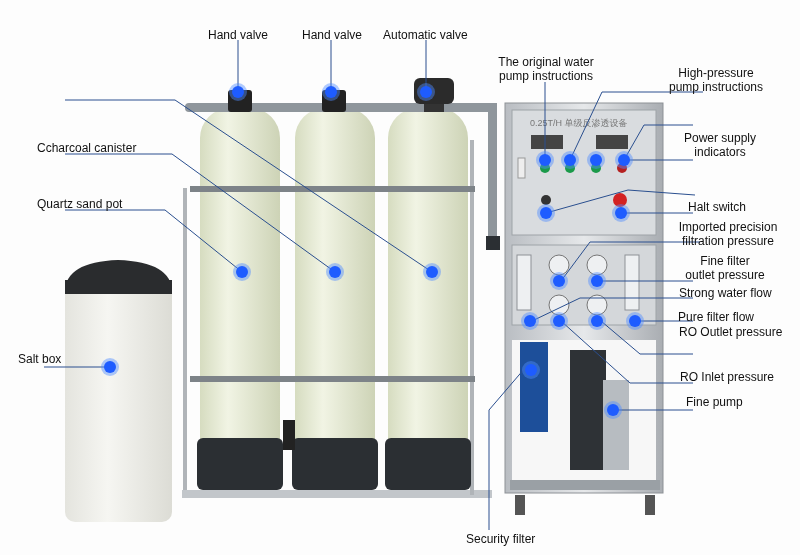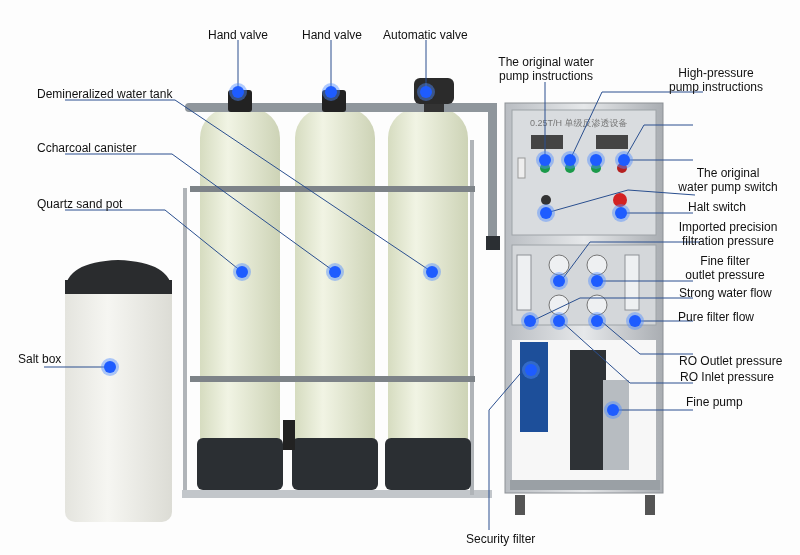--- a/index.html
+++ b/index.html
@@ -113,49 +113,48 @@
       <polyline points="693,354 640,354 601,321"></polyline>
       <polyline points="693,383 630,383 561,321"></polyline>
       <polyline points="693,410 613,410"></polyline>
       <polyline points="489,530 489,410 525,368"></polyline>
     </g>
   </svg>
 
   <div class="lbl" style="left:208px;top:28px">Hand valve</div>
   <div class="lbl" style="left:302px;top:28px">Hand valve</div>
   <div class="lbl" style="left:383px;top:28px">Automatic valve</div>
-  <div class="lbl" style="left:37px;top:87px">Demineralized water tank</div>
   <div class="lbl" style="left:37px;top:141px">Ccharcoal canister</div>
   <div class="lbl" style="left:37px;top:197px">Quartz sand pot</div>
   <div class="lbl" style="left:18px;top:352px">Salt box</div>
 
   <div class="lbl c" style="left:494px;top:55px;width:104px">
     <div>The original water</div>
     <div>pump instructions</div>
   </div>
   <div class="lbl c" style="left:666px;top:66px;width:100px">
     <div>High-pressure</div>
     <div>pump instructions</div>
   </div>
-  <div class="lbl c" style="left:676px;top:166px;width:104px">
-    <div>The original</div>
-    <div>water pump switch</div>
+  <div class="lbl c" style="left:678px;top:131px;width:84px">
+    <div>Power supply</div>
+    <div>indicators</div>
   </div>
   <div class="lbl" style="left:688px;top:200px">Halt switch</div>
   <div class="lbl c" style="left:680px;top:254px;width:90px">
     <div>Fine filter</div>
     <div>outlet pressure</div>
   </div>
   <div class="lbl c" style="left:674px;top:220px;width:108px">
     <div>Imported precision</div>
     <div>filtration pressure</div>
   </div>
   <div class="lbl" style="left:679px;top:286px">Strong water flow</div>
   <div class="lbl" style="left:678px;top:310px">Pure filter flow</div>
-  <div class="lbl" style="left:679px;top:354px">RO Outlet pressure</div>
+  <div class="lbl" style="left:679px;top:325px">RO Outlet pressure</div>
   <div class="lbl" style="left:680px;top:370px">RO Inlet pressure</div>
   <div class="lbl" style="left:686px;top:395px">Fine pump</div>
   <div class="lbl" style="left:466px;top:532px">Security filter</div>
 
   <div class="dot" style="left:238px;top:92px"></div>
   <div class="dot" style="left:331px;top:92px"></div>
   <div class="dot" style="left:426px;top:92px"></div>
   <div class="dot" style="left:242px;top:272px"></div>
   <div class="dot" style="left:335px;top:272px"></div>
   <div class="dot" style="left:432px;top:272px"></div>

